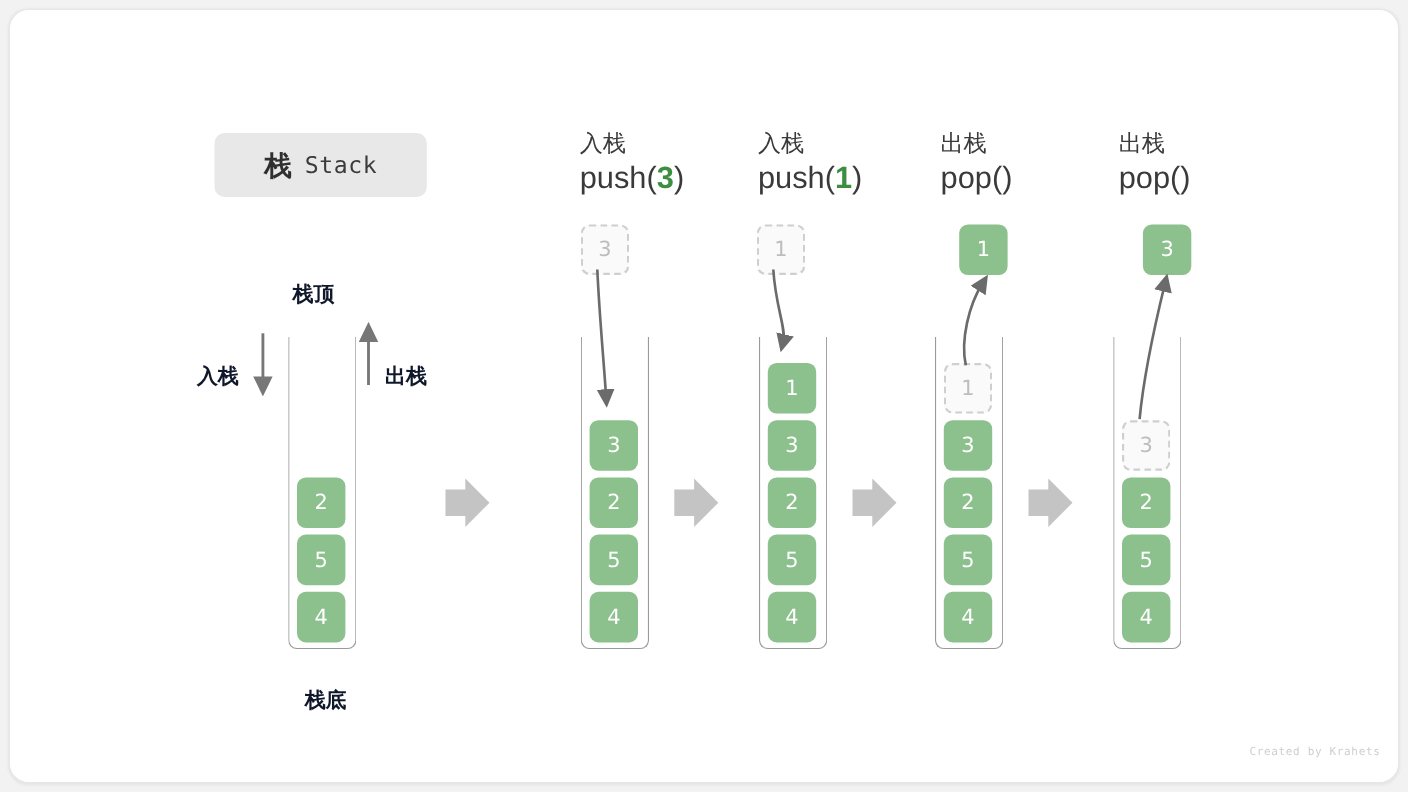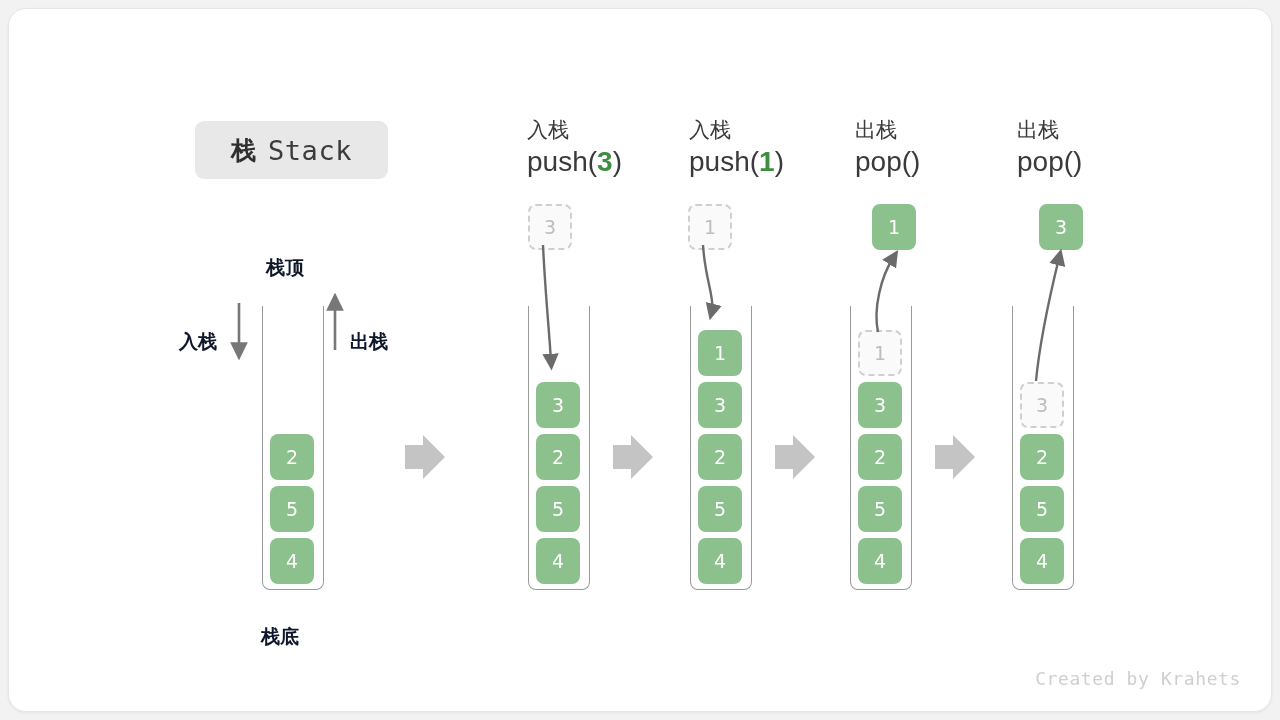--- a/index.html
+++ b/index.html
@@ -42,21 +42,21 @@
     gap: 12px;
   }
   .title-cn {
     font-family: "DejaVu Sans", "Liberation Sans", sans-serif;
     font-size: 25px;
     font-weight: bold;
     color: #2f2f2f;
   }
   .title-en {
     font-family: "DejaVu Sans Mono", "Liberation Mono", monospace;
-    font-size: 27px;
+    font-size: 21px;
     color: #3b3b3b;
     letter-spacing: 0.5px;
   }
 
   
   .lbl-bold-cn {
     position: absolute;
     font-size: 19px;
     font-weight: bold;
     color: #0f172a;
@@ -127,41 +127,41 @@
     position: absolute;
     left: 0; top: 0;
     width: 1264px;
     height: 704px;
     pointer-events: none;
   }
 
   
   .credit {
     position: absolute;
-    right: 30px;
+    right: 16px;
     bottom: 22px;
     font-family: "DejaVu Sans Mono", "Liberation Mono", monospace;
-    font-size: 18px;
+    font-size: 10px;
     color: #cfcfcf;
     letter-spacing: 0.6px;
     white-space: nowrap;
   }
 </style>
 </head>
 <body>
 
 <div class="card">
 
   <div class="title-badge">
     <span class="title-cn">栈</span>
     <span class="title-en">Stack</span>
   </div>
 
   <div class="lbl-bold-cn" style="left:257px; top:246px;">栈顶</div>
-  <div class="lbl-bold-cn" style="left:252px; top:615px;">栈底</div>
+  <div class="lbl-bold-cn" style="left:268px; top:615px;">栈底</div>
   <div class="lbl-bold-cn" style="left:170px; top:320px;">入栈</div>
   <div class="lbl-bold-cn" style="left:341px; top:320px;">出栈</div>
 
   <div class="stack-box" style="left:253px; top:297px; width:62px; height:284px;"></div>
 
   <div class="cell green" style="left:261px; top:425px;">2</div>
   <div class="cell green" style="left:261px; top:477px;">5</div>
   <div class="cell green" style="left:261px; top:529px;">4</div>
 
   <div class="col-head" style="left:518px; top:106px;">

